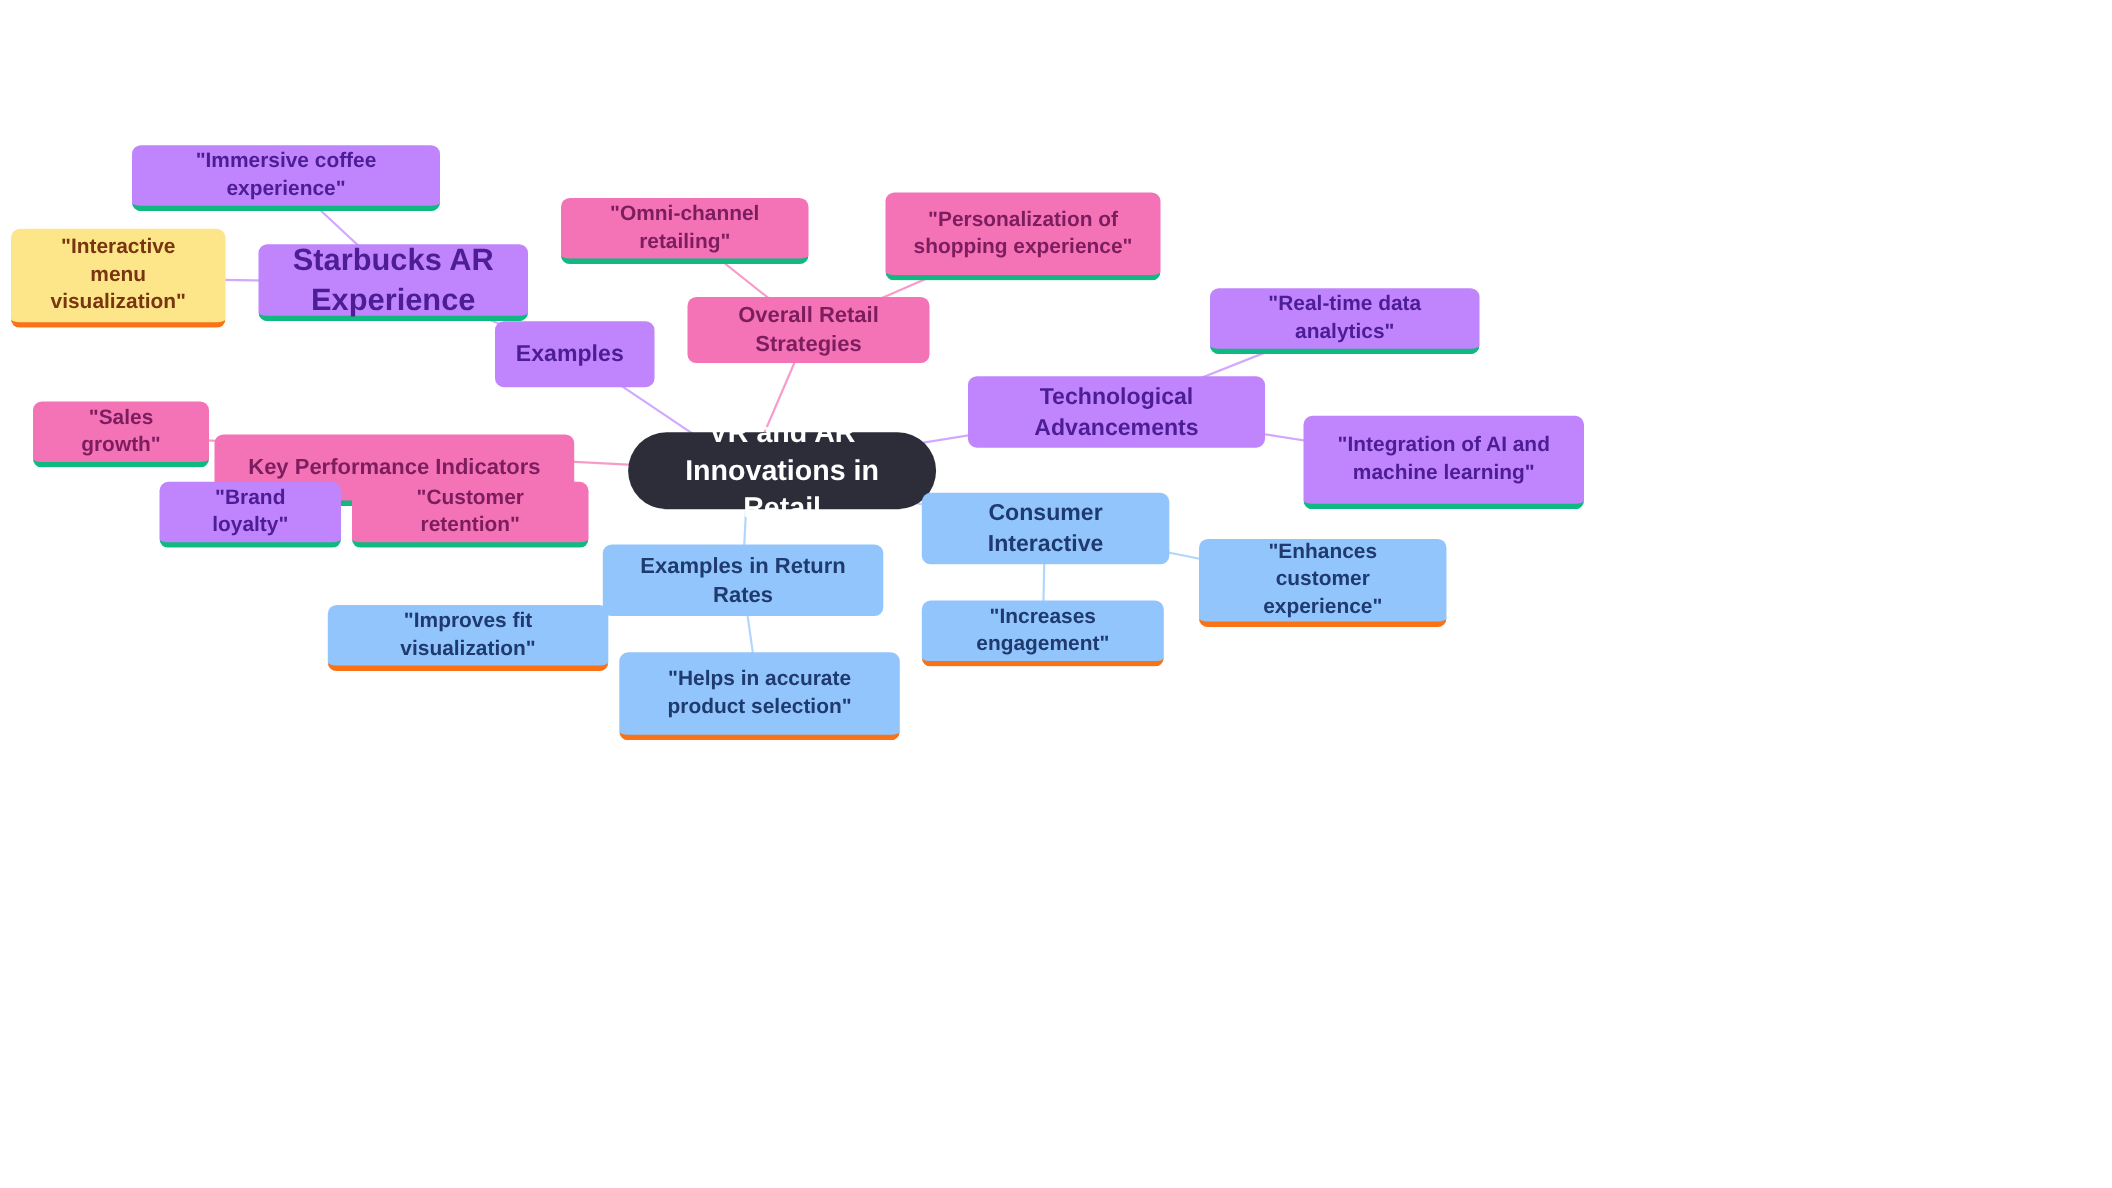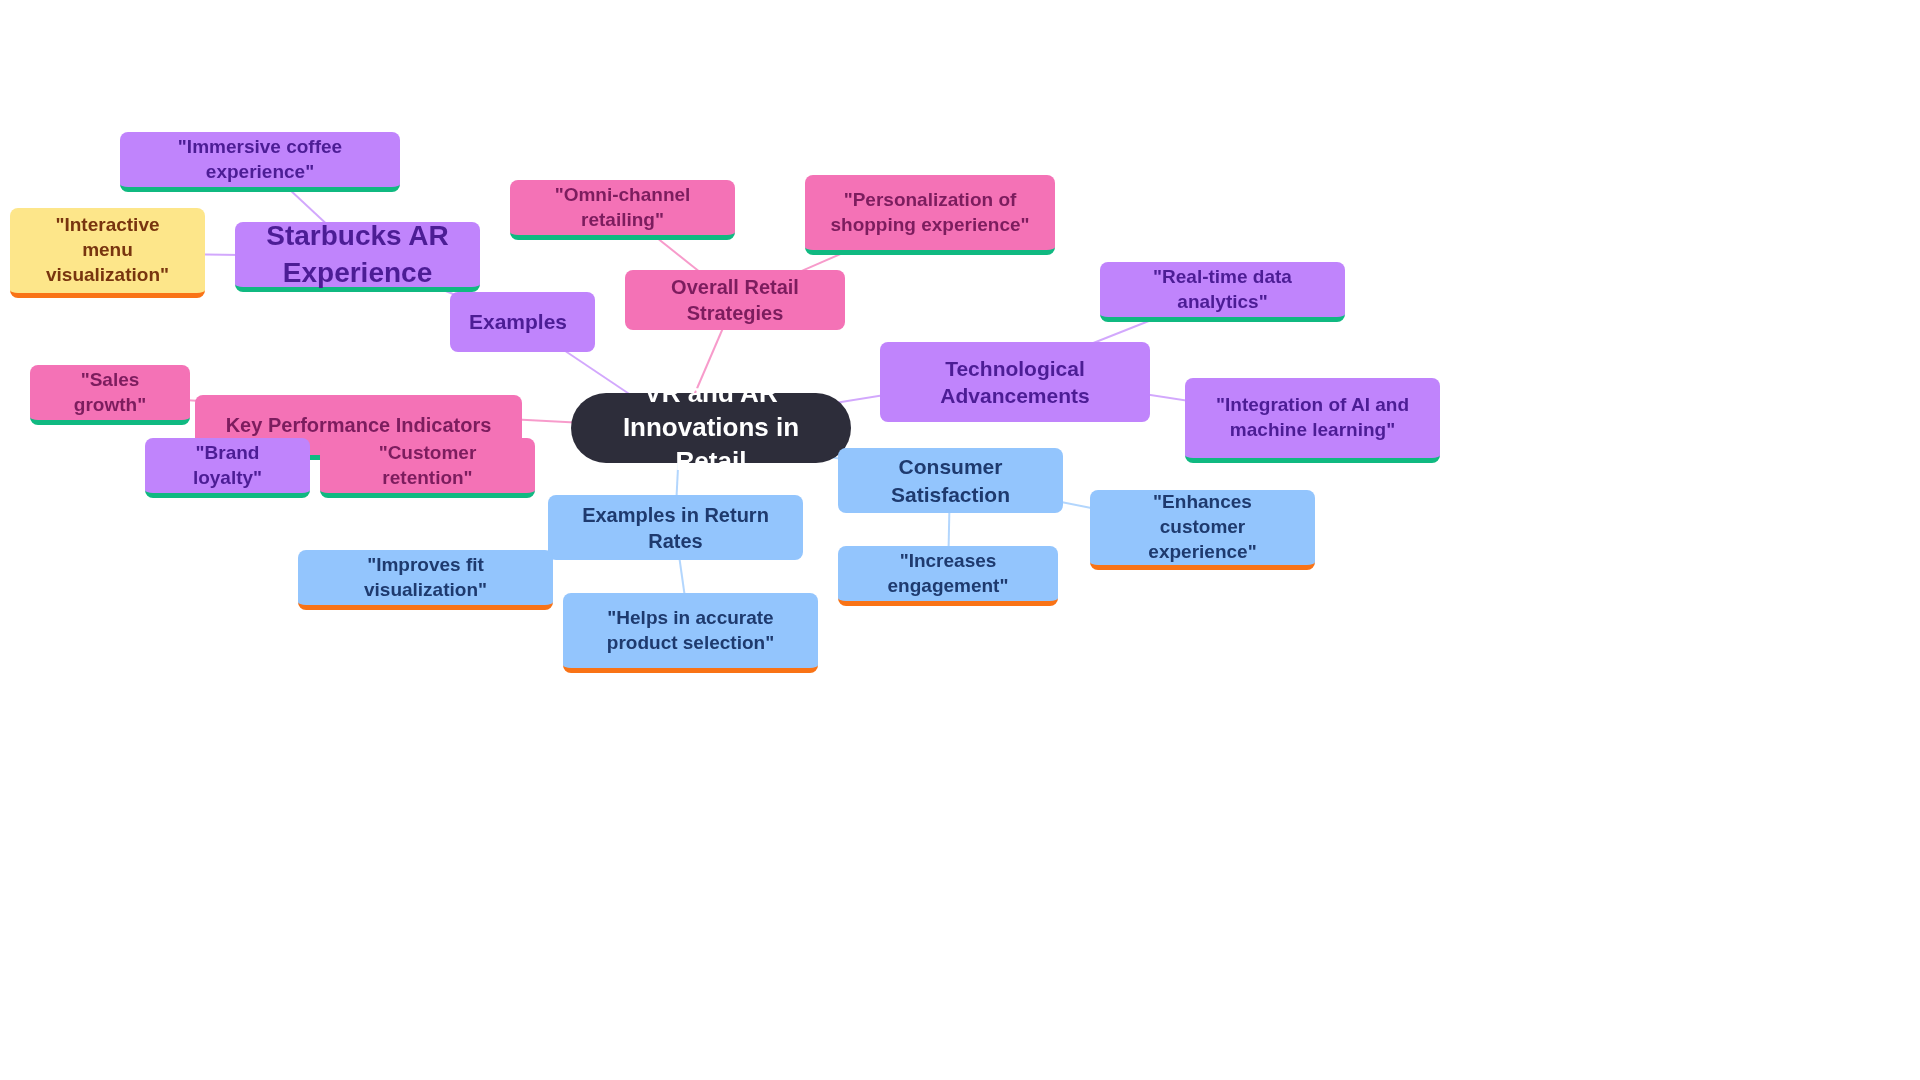--- a/index.html
+++ b/index.html
@@ -99,27 +99,27 @@
   </svg>
 
 <div class="node node-center" style="left: 571px; top: 393px;">VR and AR Innovations in Retail</div>
 
 <div class="node node-pink-main" style="left: 625px; top: 270px; width: 220px; height: 60px; font-size: 20px;">Overall Retail Strategies</div>
 
 <div class="node node-pink" style="left: 510px; top: 180px; width: 225px; height: 60px; font-size: 19px;">"Omni-channel retailing"</div>
 
 <div class="node node-pink" style="left: 805px; top: 175px; width: 250px; height: 80px; font-size: 19px;">"Personalization of shopping experience"</div>
 
-<div class="node node-purple-light" style="left: 880px; top: 342px; width: 270px; height: 80px; font-size: 21px;">Technological Advancements</div>
+<div class="node node-purple-light" style="left: 880px; top: 342px; width: 270px; height: 65px; font-size: 21px;">Technological Advancements</div>
 
 <div class="node node-purple" style="left: 1100px; top: 262px; width: 245px; height: 60px; font-size: 19px;">"Real-time data analytics"</div>
 
 <div class="node node-purple" style="left: 1185px; top: 378px; width: 255px; height: 85px; font-size: 19px;">"Integration of AI and machine learning"</div>
 
-<div class="node node-blue-main" style="left: 838px; top: 448px; width: 225px; height: 65px; font-size: 21px;">Consumer Satisfaction</div>
+<div class="node node-blue-main" style="left: 838px; top: 448px; width: 225px; height: 65px; font-size: 21px;">Consumer Interactive</div>
 
 <div class="node node-blue" style="left: 1090px; top: 490px; width: 225px; height: 80px; font-size: 19px;">"Enhances customer experience"</div>
 
 <div class="node node-blue" style="left: 838px; top: 546px; width: 220px; height: 60px; font-size: 19px;">"Increases engagement"</div>
 
 <div class="node node-blue-main" style="left: 548px; top: 495px; width: 255px; height: 65px; font-size: 20px;">Examples in Return Rates</div>
 
 <div class="node node-blue" style="left: 298px; top: 550px; width: 255px; height: 60px; font-size: 19px;">"Improves fit visualization"</div>
 
 <div class="node node-blue" style="left: 563px; top: 593px; width: 255px; height: 80px; font-size: 19px;">"Helps in accurate product selection"</div>

